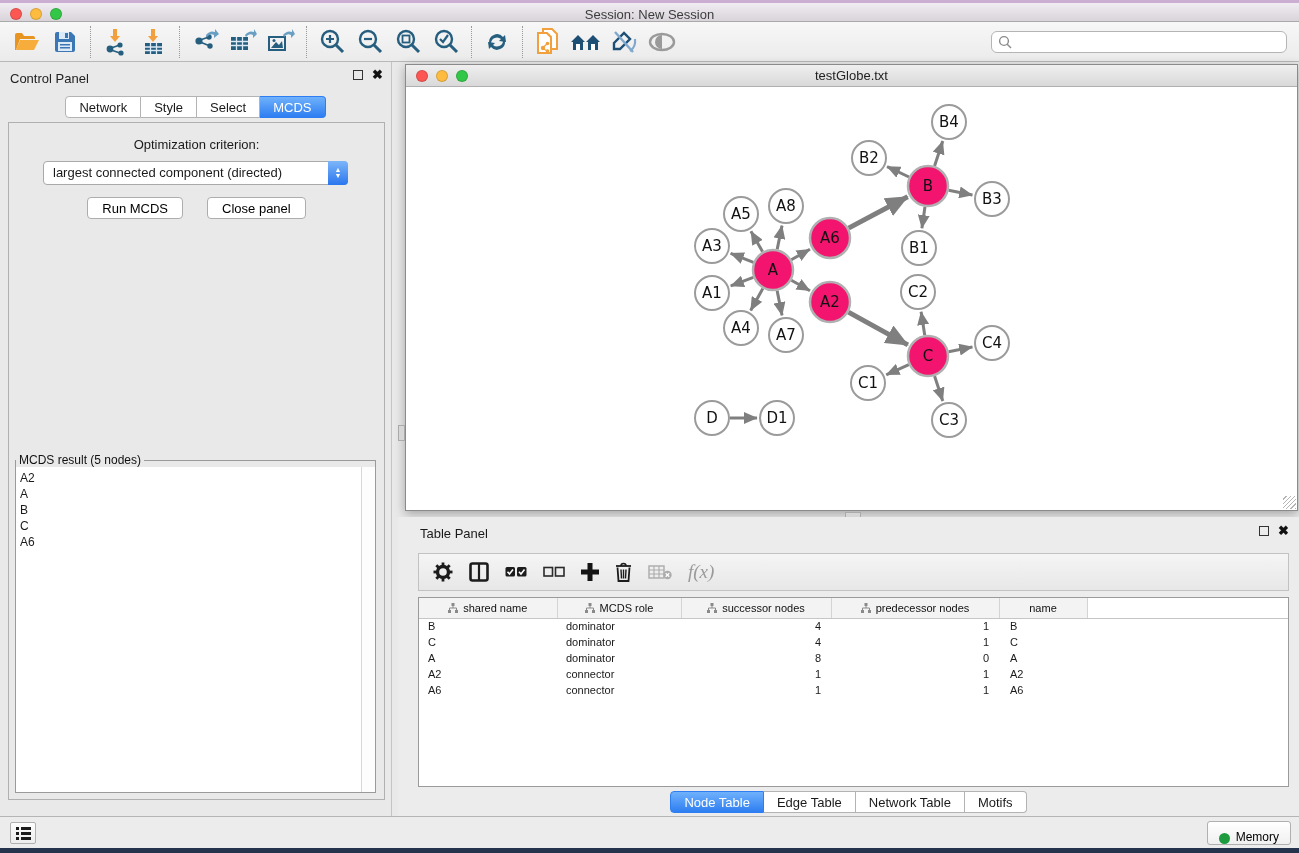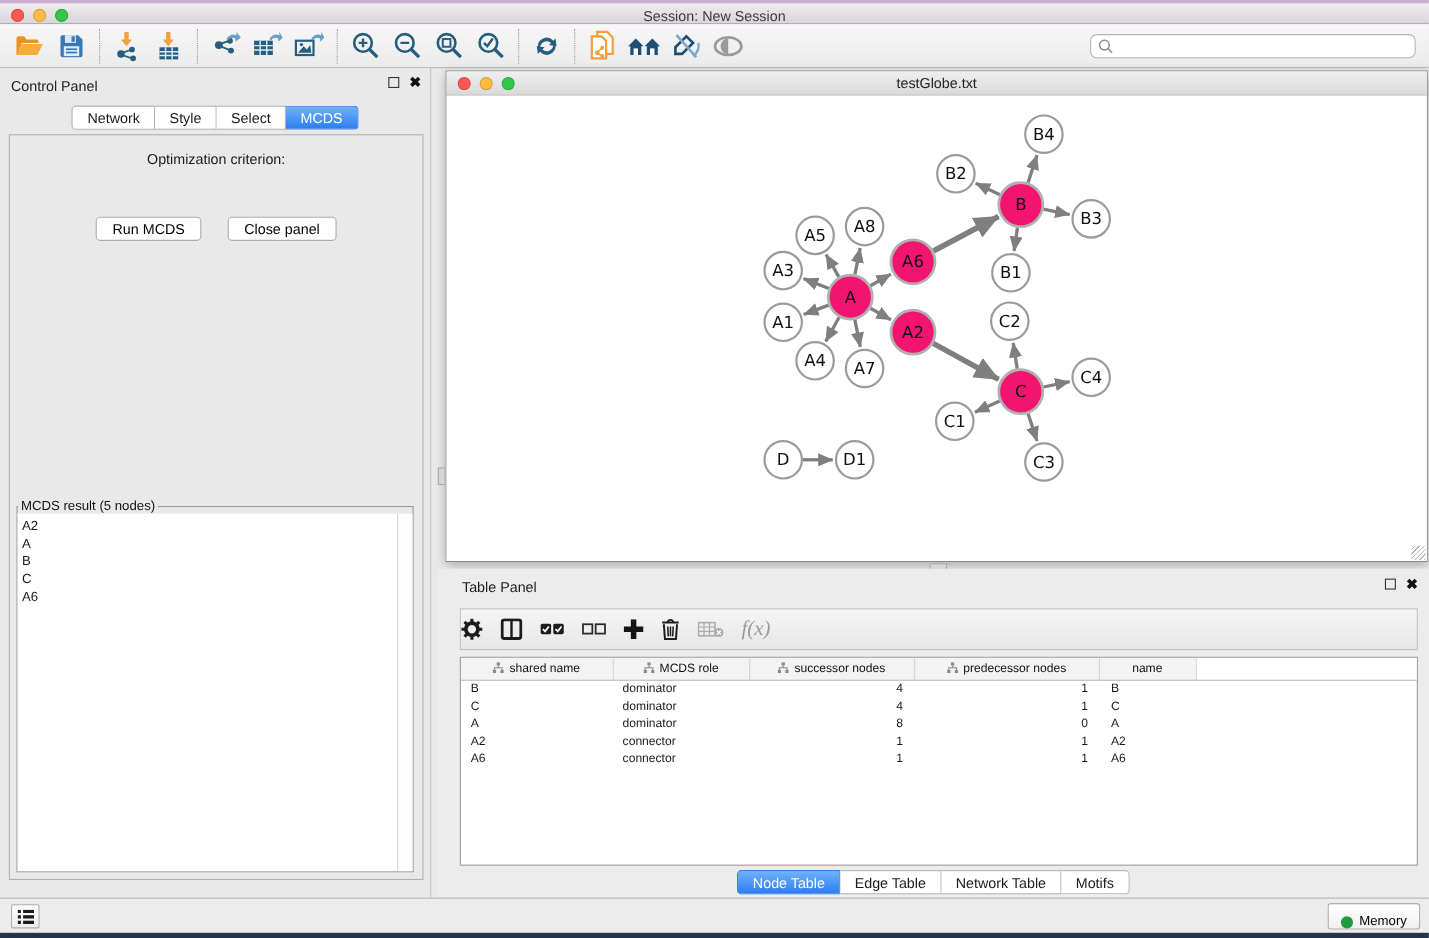--- a/index.html
+++ b/index.html
@@ -63,21 +63,21 @@
     background:repeating-linear-gradient(135deg, transparent 0 2px, #b5b5b5 2px 3px); }
   .v-split { position:absolute; left:398px; top:425px; width:7px; height:16px; background:#d6d6d6; border:1px solid #aaa; }
   .h-split { position:absolute; left:845px; top:512px; width:16px; height:7px; background:#d6d6d6; border:1px solid #aaa; }
 
   
   .table-panel { position:absolute; left:398px; top:517px; width:901px; height:299px; background:#ececec; }
   .tp-title { position:absolute; left:22px; top:9px; font-size:13px; }
   .tp-icons { position:absolute; right:10px; top:9px; display:flex; gap:9px; align-items:center; }
   .tp-toolbar { position:absolute; left:20px; right:10px; top:36px; height:38px;
     background:linear-gradient(#f5f5f5,#e7e7e7); border:1px solid #c2c2c2;
-    display:flex; align-items:center; gap:16px; }
+    display:flex; align-items:center; gap:16px; padding-left:14px; }
   .tp-tool { background:transparent; border:none; cursor:pointer; display:flex; align-items:center; }
   .fx { font-family:"Liberation Serif", serif; font-style:italic; font-size:19px; color:#9a9a9a; }
   .tp-tablewrap { position:absolute; left:20px; right:10px; top:80px; height:190px; background:#fff; border:1px solid #9a9a9a; overflow:hidden; }
   table.node-table { border-collapse:collapse; table-layout:fixed; width:100%; }
   table.node-table col.c0{width:138px} table.node-table col.c1{width:124px}
   table.node-table col.c2{width:150px} table.node-table col.c3{width:168px}
   table.node-table col.c4{width:88px}  table.node-table col.c5{width:auto}
   .node-table th { height:20px; background:#f3f3f3; border-right:1px solid #d4d4d4; border-bottom:1px solid #c6c6c6;
     font-size:11px; font-weight:normal; text-align:center; color:#111; white-space:nowrap; }
   .node-table th.filler { background:#fff; border-right:none; }
@@ -254,20 +254,27 @@
     </span>
   </div>
   <div class="seg">
     <button class="tab">Network</button>
     <button class="tab">Style</button>
     <button class="tab">Select</button>
     <button class="tab active">MCDS</button>
   </div>
   <div class="panel-box">
     <p class="opt-label">Optimization criterion:</p>
+    <div class="dropdown">
+      <span>largest connected component (directed)</span>
+      <span class="dd-step">
+          <span>▲</span>
+          <span>▼</span>
+        </span>
+    </div>
     <div class="btn-row">
       <button class="pbtn">Run MCDS</button>
       <button class="pbtn">Close panel</button>
     </div>
     <fieldset class="result-fs">
       <legend>MCDS result (5 nodes)</legend>
       <div style="position:relative; width:100%; height:100%;">
         <div class="result-list" id="mcds-list">
             <div>A2</div>
             <div>A</div>

